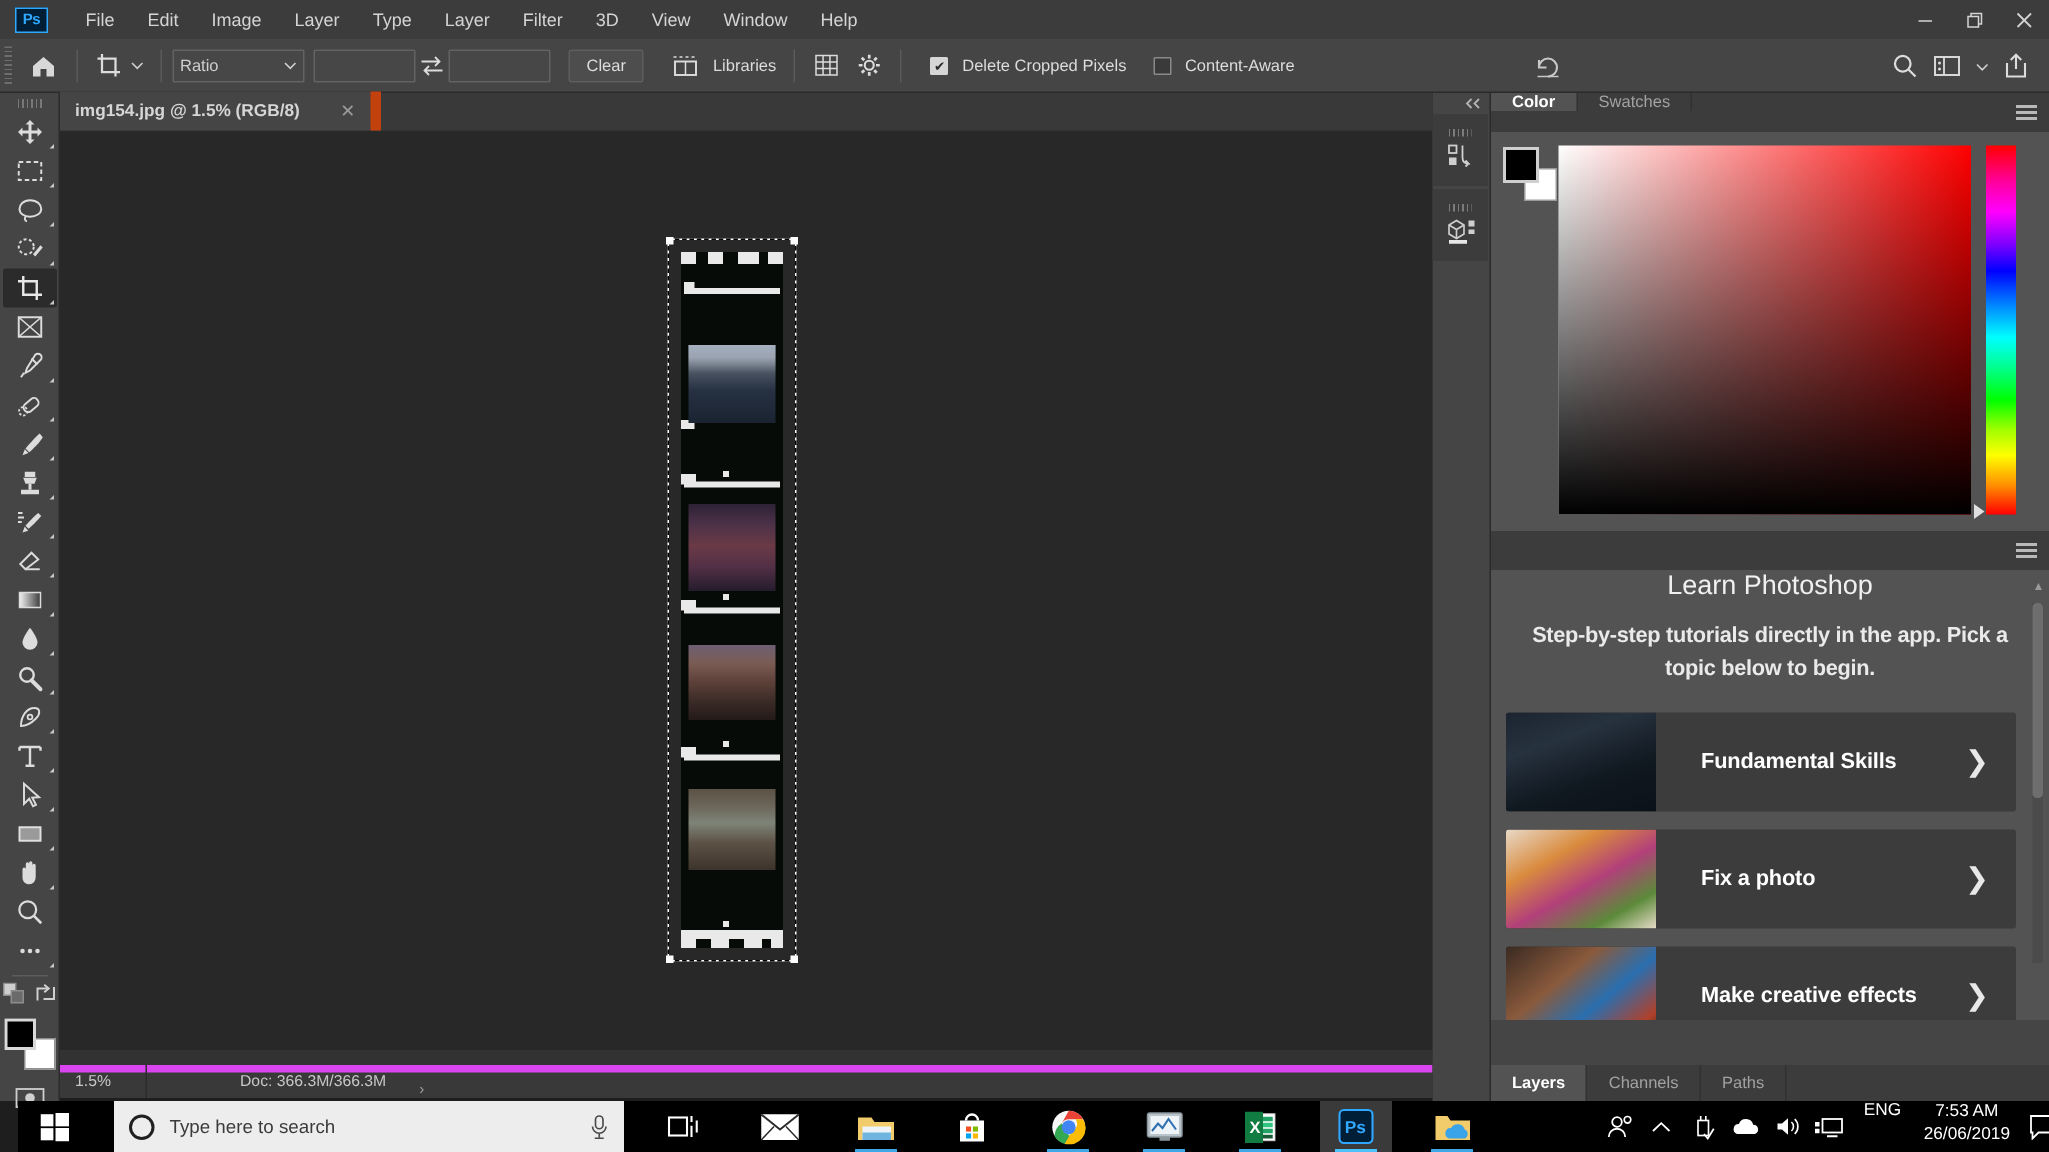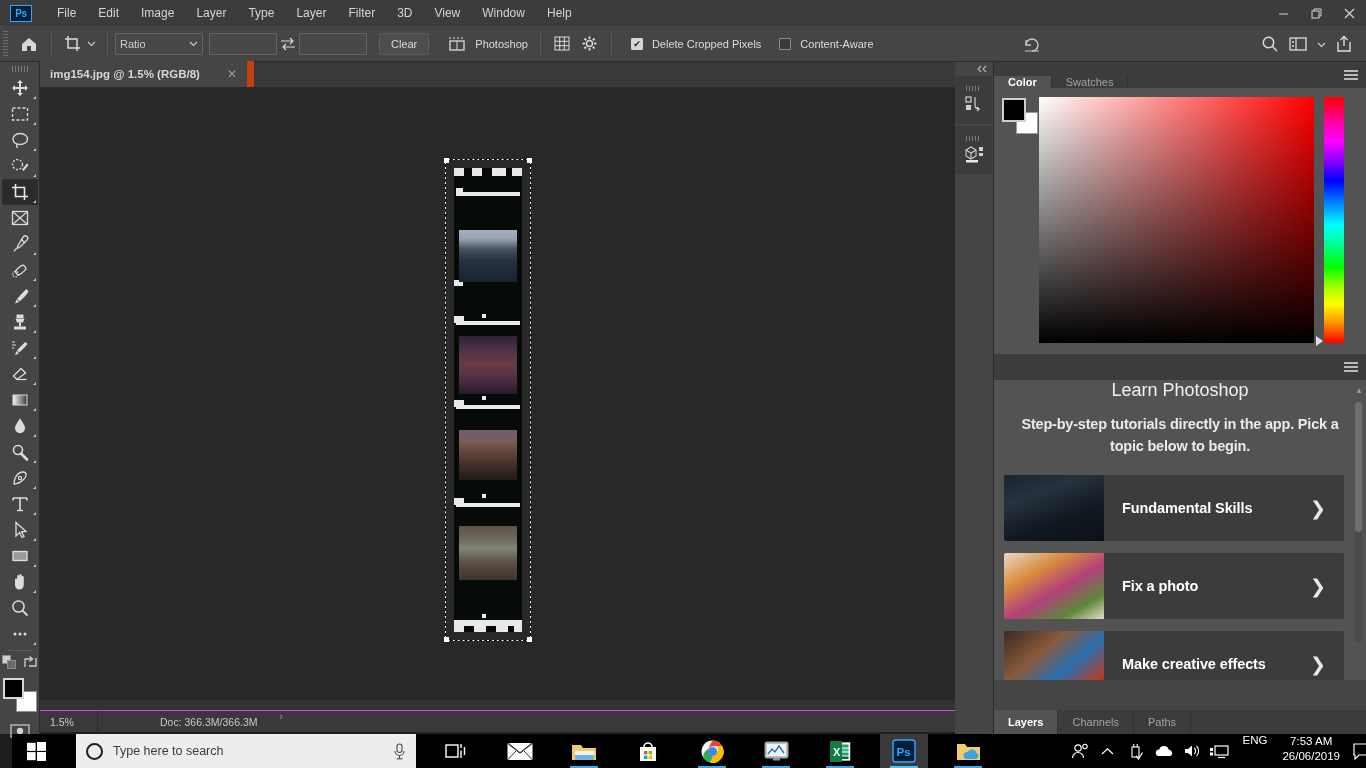--- a/index.html
+++ b/index.html
@@ -135,22 +135,22 @@
     border: 1px solid #ffffff; pointer-events: none;
   }
   .crop-marquee::before {
     content:""; position:absolute; inset:-1px; border:1px dashed #000;
   }
   .crop-handle { position: absolute; background: #ffffff; }
 
   
   .statusbar {
     position: absolute; left: 40px; top: 710px; width: 915px; height: 22px;
-    background: #393939; border-top: 1px solid #d946ef;
-    display: flex; align-items: flex-start;
+    background: #393939; border-top: 5px solid #d946ef;
+    display: flex; align-items: flex-end;
   }
   .status-zoom {
     width: 58px; font-size: 10.5px; color: #c8c8c8; padding-left: 10px;
     border-right: 1px solid #2b2b2b; height: 22px; line-height: 22px;
   }
   .status-doc {
     font-size: 10.5px; color: #c8c8c8; padding-left: 62px; height: 22px;
     line-height: 22px;
   }
   .status-arrow { font-size: 10px; color: #a0a0a0; margin-left: 22px; }
@@ -171,21 +171,21 @@
     width: 15px; height: 5px;
     background: repeating-linear-gradient(to right, #7c7c7c 0 1px, transparent 1px 3px);
   }
 
   
   .panel-col {
     position: absolute; left: 994px; top: 62px; width: 372px; height: 672px;
     background: #454545;
   }
   .panel-tabs {
-    display: flex; align-items: flex-end; height: 26px; background: #3c3c3c;
+    display: flex; align-items: flex-start; height: 26px; background: #3c3c3c;
     position: relative;
   }
   .ptab {
     font-size: 11px; color: #a2a2a2; padding: 0 14px; display: flex;
     align-items: center; background: #3c3c3c; border-right: 1px solid #313131;
   }
   .ptab.active { color: #ffffff; background: #535353; font-weight: bold; }
   .panel-menu {
     position: absolute; right: 8px; top: 0; height: 26px; display: flex;
     align-items: center;
@@ -231,21 +231,21 @@
     line-height: 22px; margin: 12px 22px 0; letter-spacing: -0.2px;
   }
   .card {
     margin: 0 22px 12px 10px; height: 66px; background: #3c3c3c;
     display: flex; align-items: center; border-radius: 2px; overflow: hidden;
     position: relative;
   }
   .card-thumb { width: 100px; height: 66px; flex: 0 0 100px; position: relative; overflow: hidden; }
   .card-label {
     flex: 1; color: #ffffff; font-size: 14.5px; font-weight: bold;
-    padding-left: 18px; letter-spacing: -0.1px;
+    padding-left: 30px; letter-spacing: -0.1px;
   }
   .card-chev { color: #e8e8e8; font-size: 19px; padding-right: 18px; font-weight: 300; }
   .learn-scrollbar {
     position: absolute; right: 3px; top: 6px; width: 8px; height: 286px;
   }
   .lsb-up { color: #9a9a9a; font-size: 8px; text-align: center; }
   .lsb-track { position: absolute; top: 16px; width: 7px; height: 240px; background: #4b4b4b; }
   .lsb-thumb { position: absolute; top: 0; width: 7px; height: 130px; background: #6e6e6e; border-radius: 3px; }
 
   .layers-tabs {
@@ -360,21 +360,21 @@
     <div style="width:12px"></div>
     <div class="opt-btn">Clear</div>
     <div style="width:14px"></div>
     <div class="opt-iconbtn">
       <svg width="20" height="18" viewBox="0 0 20 18">
         <rect x="3" y="6" width="14" height="9" fill="none" stroke="#dcdcdc" stroke-width="1.3"></rect>
         <line x1="2" y1="3" x2="18" y2="3" stroke="#dcdcdc" stroke-width="1.1" stroke-dasharray="2 2"></line>
         <line x1="10" y1="6" x2="10" y2="15" stroke="#dcdcdc" stroke-width="1"></line>
       </svg>
     </div>
-    <div class="opt-label">Photoshop</div>
+    <div class="opt-label">Libraries</div>
     <div class="vsep" style="margin-left:12px"></div>
     <div class="opt-iconbtn">
       <svg width="18" height="18" viewBox="0 0 18 18">
         <g stroke="#dcdcdc" stroke-width="1" fill="none">
           <rect x="2" y="2" width="14" height="13"></rect>
           <line x1="6.7" y1="2" x2="6.7" y2="15"></line>
             <line x1="11.3" y1="2" x2="11.3" y2="15"></line>
           <line x1="2" y1="6.3" x2="16" y2="6.3"></line>
             <line x1="2" y1="10.7" x2="16" y2="10.7"></line>
         </g>

